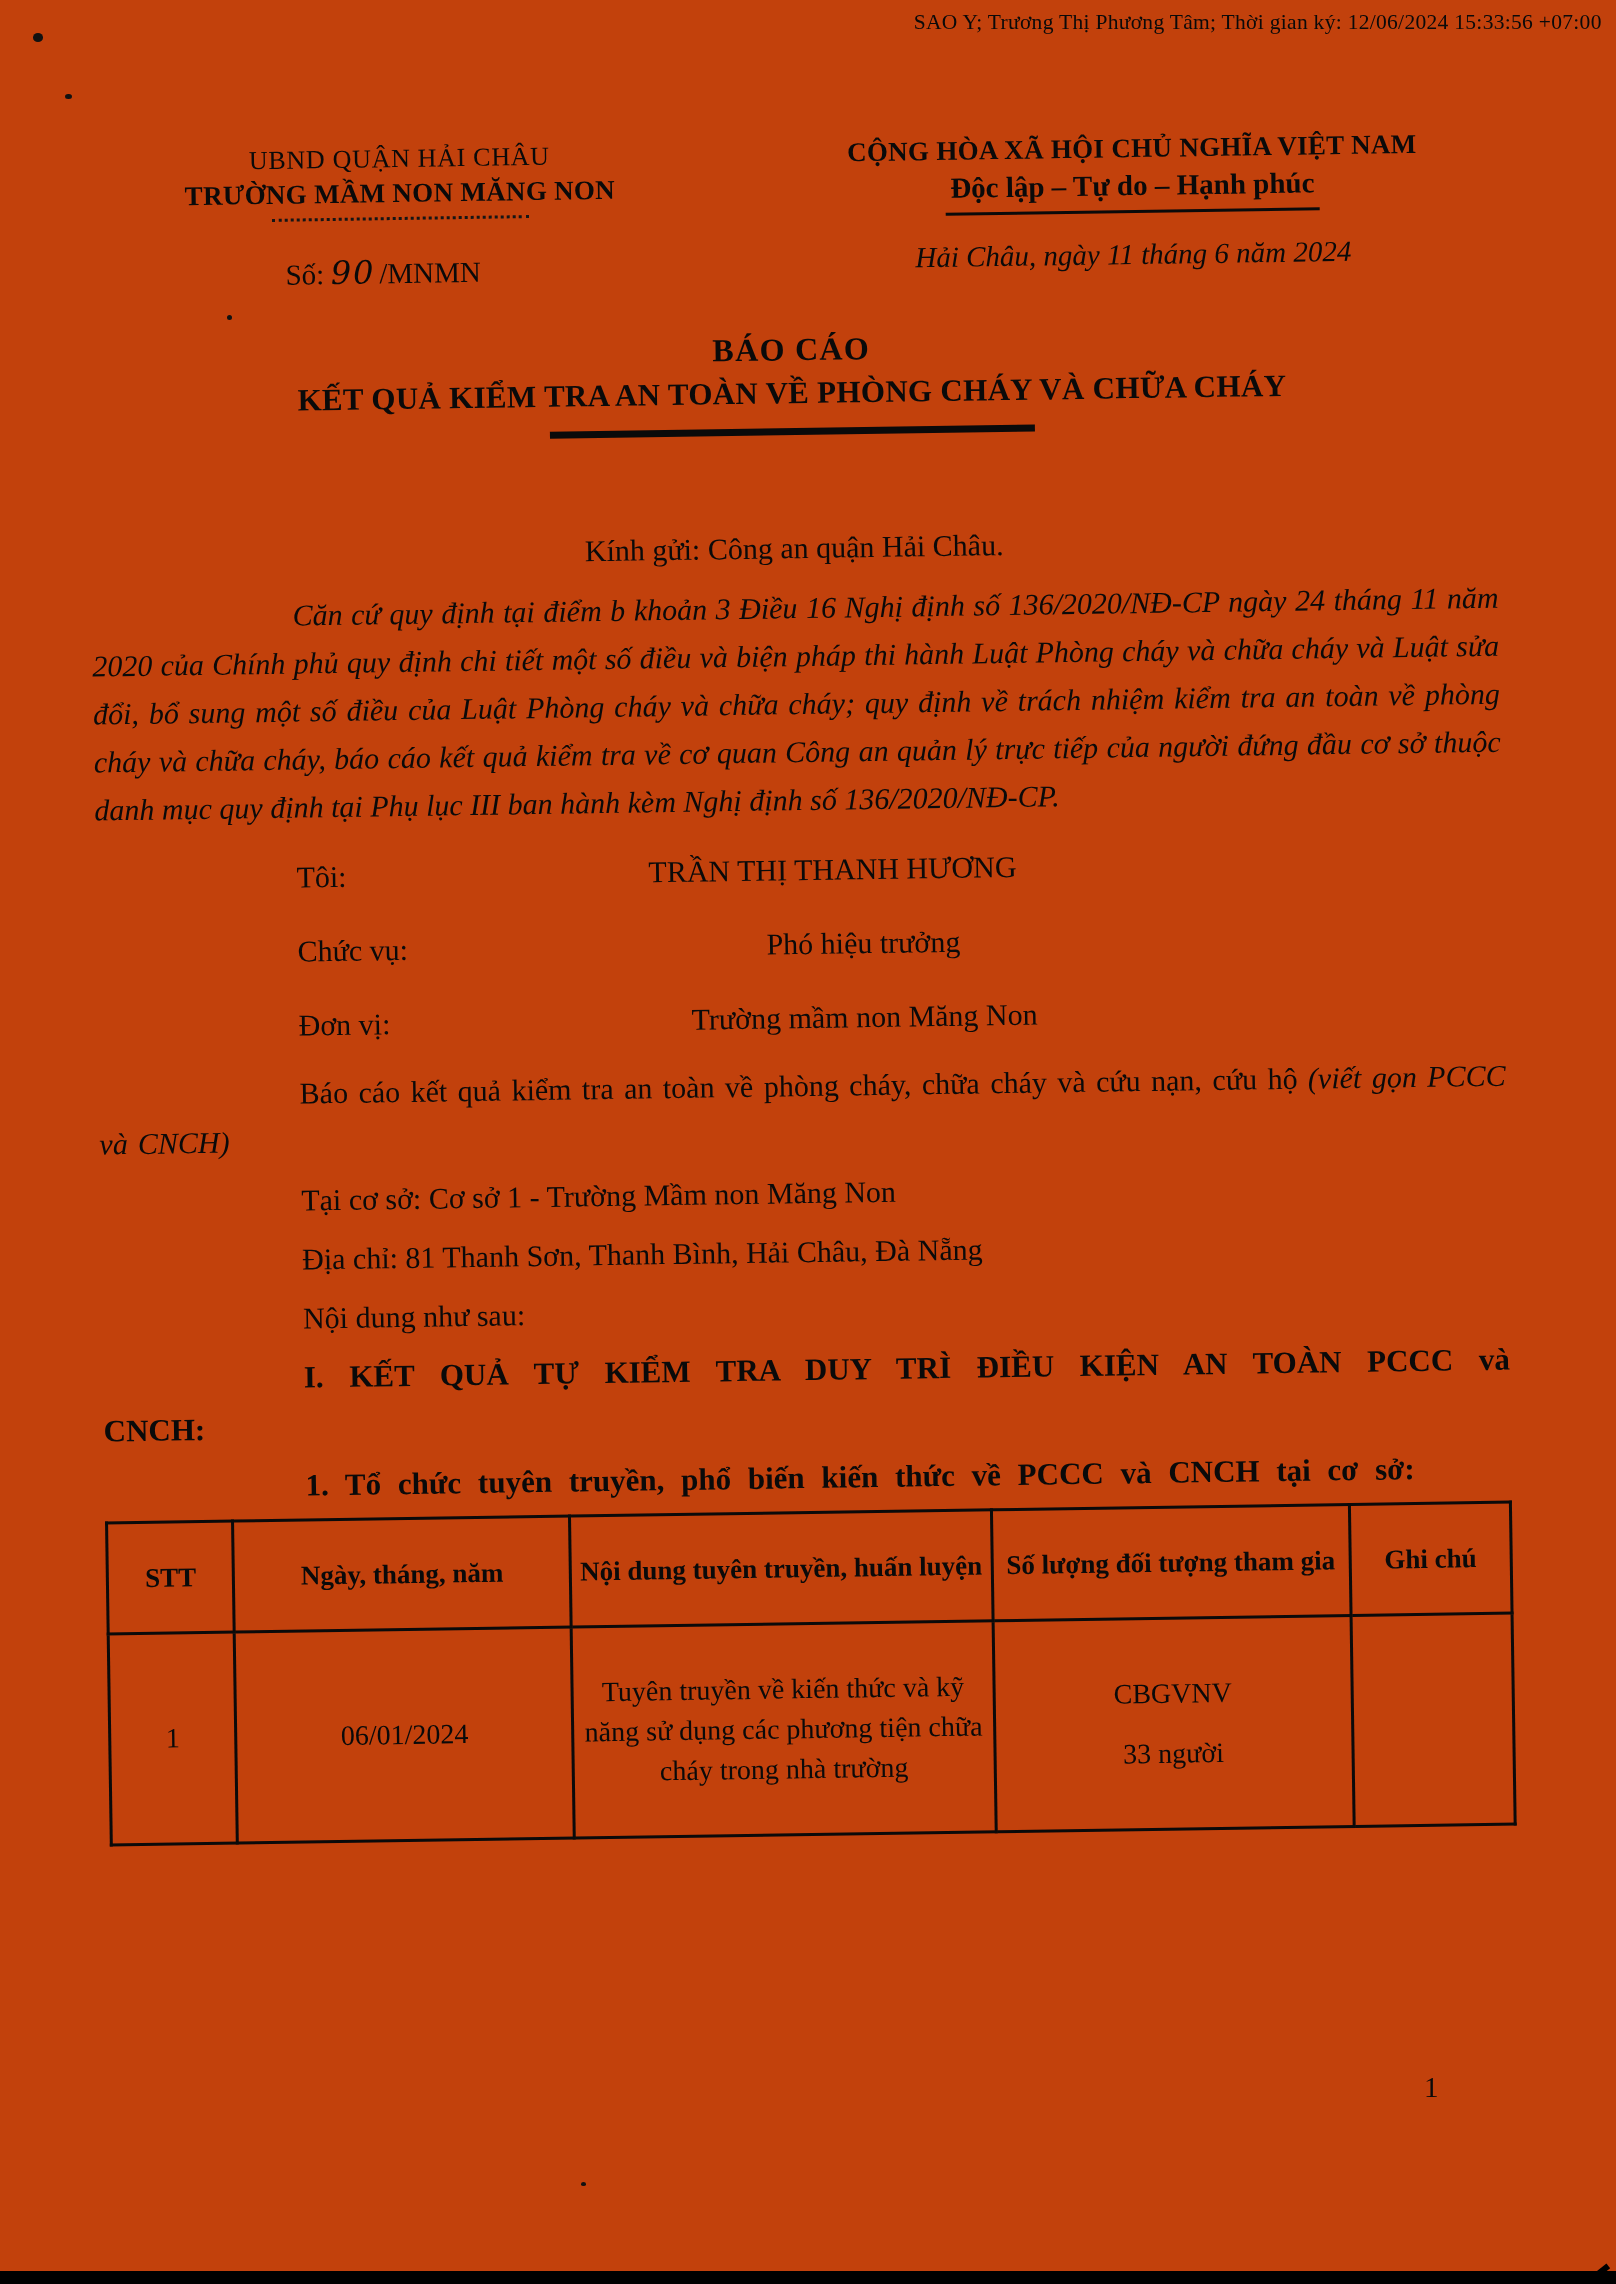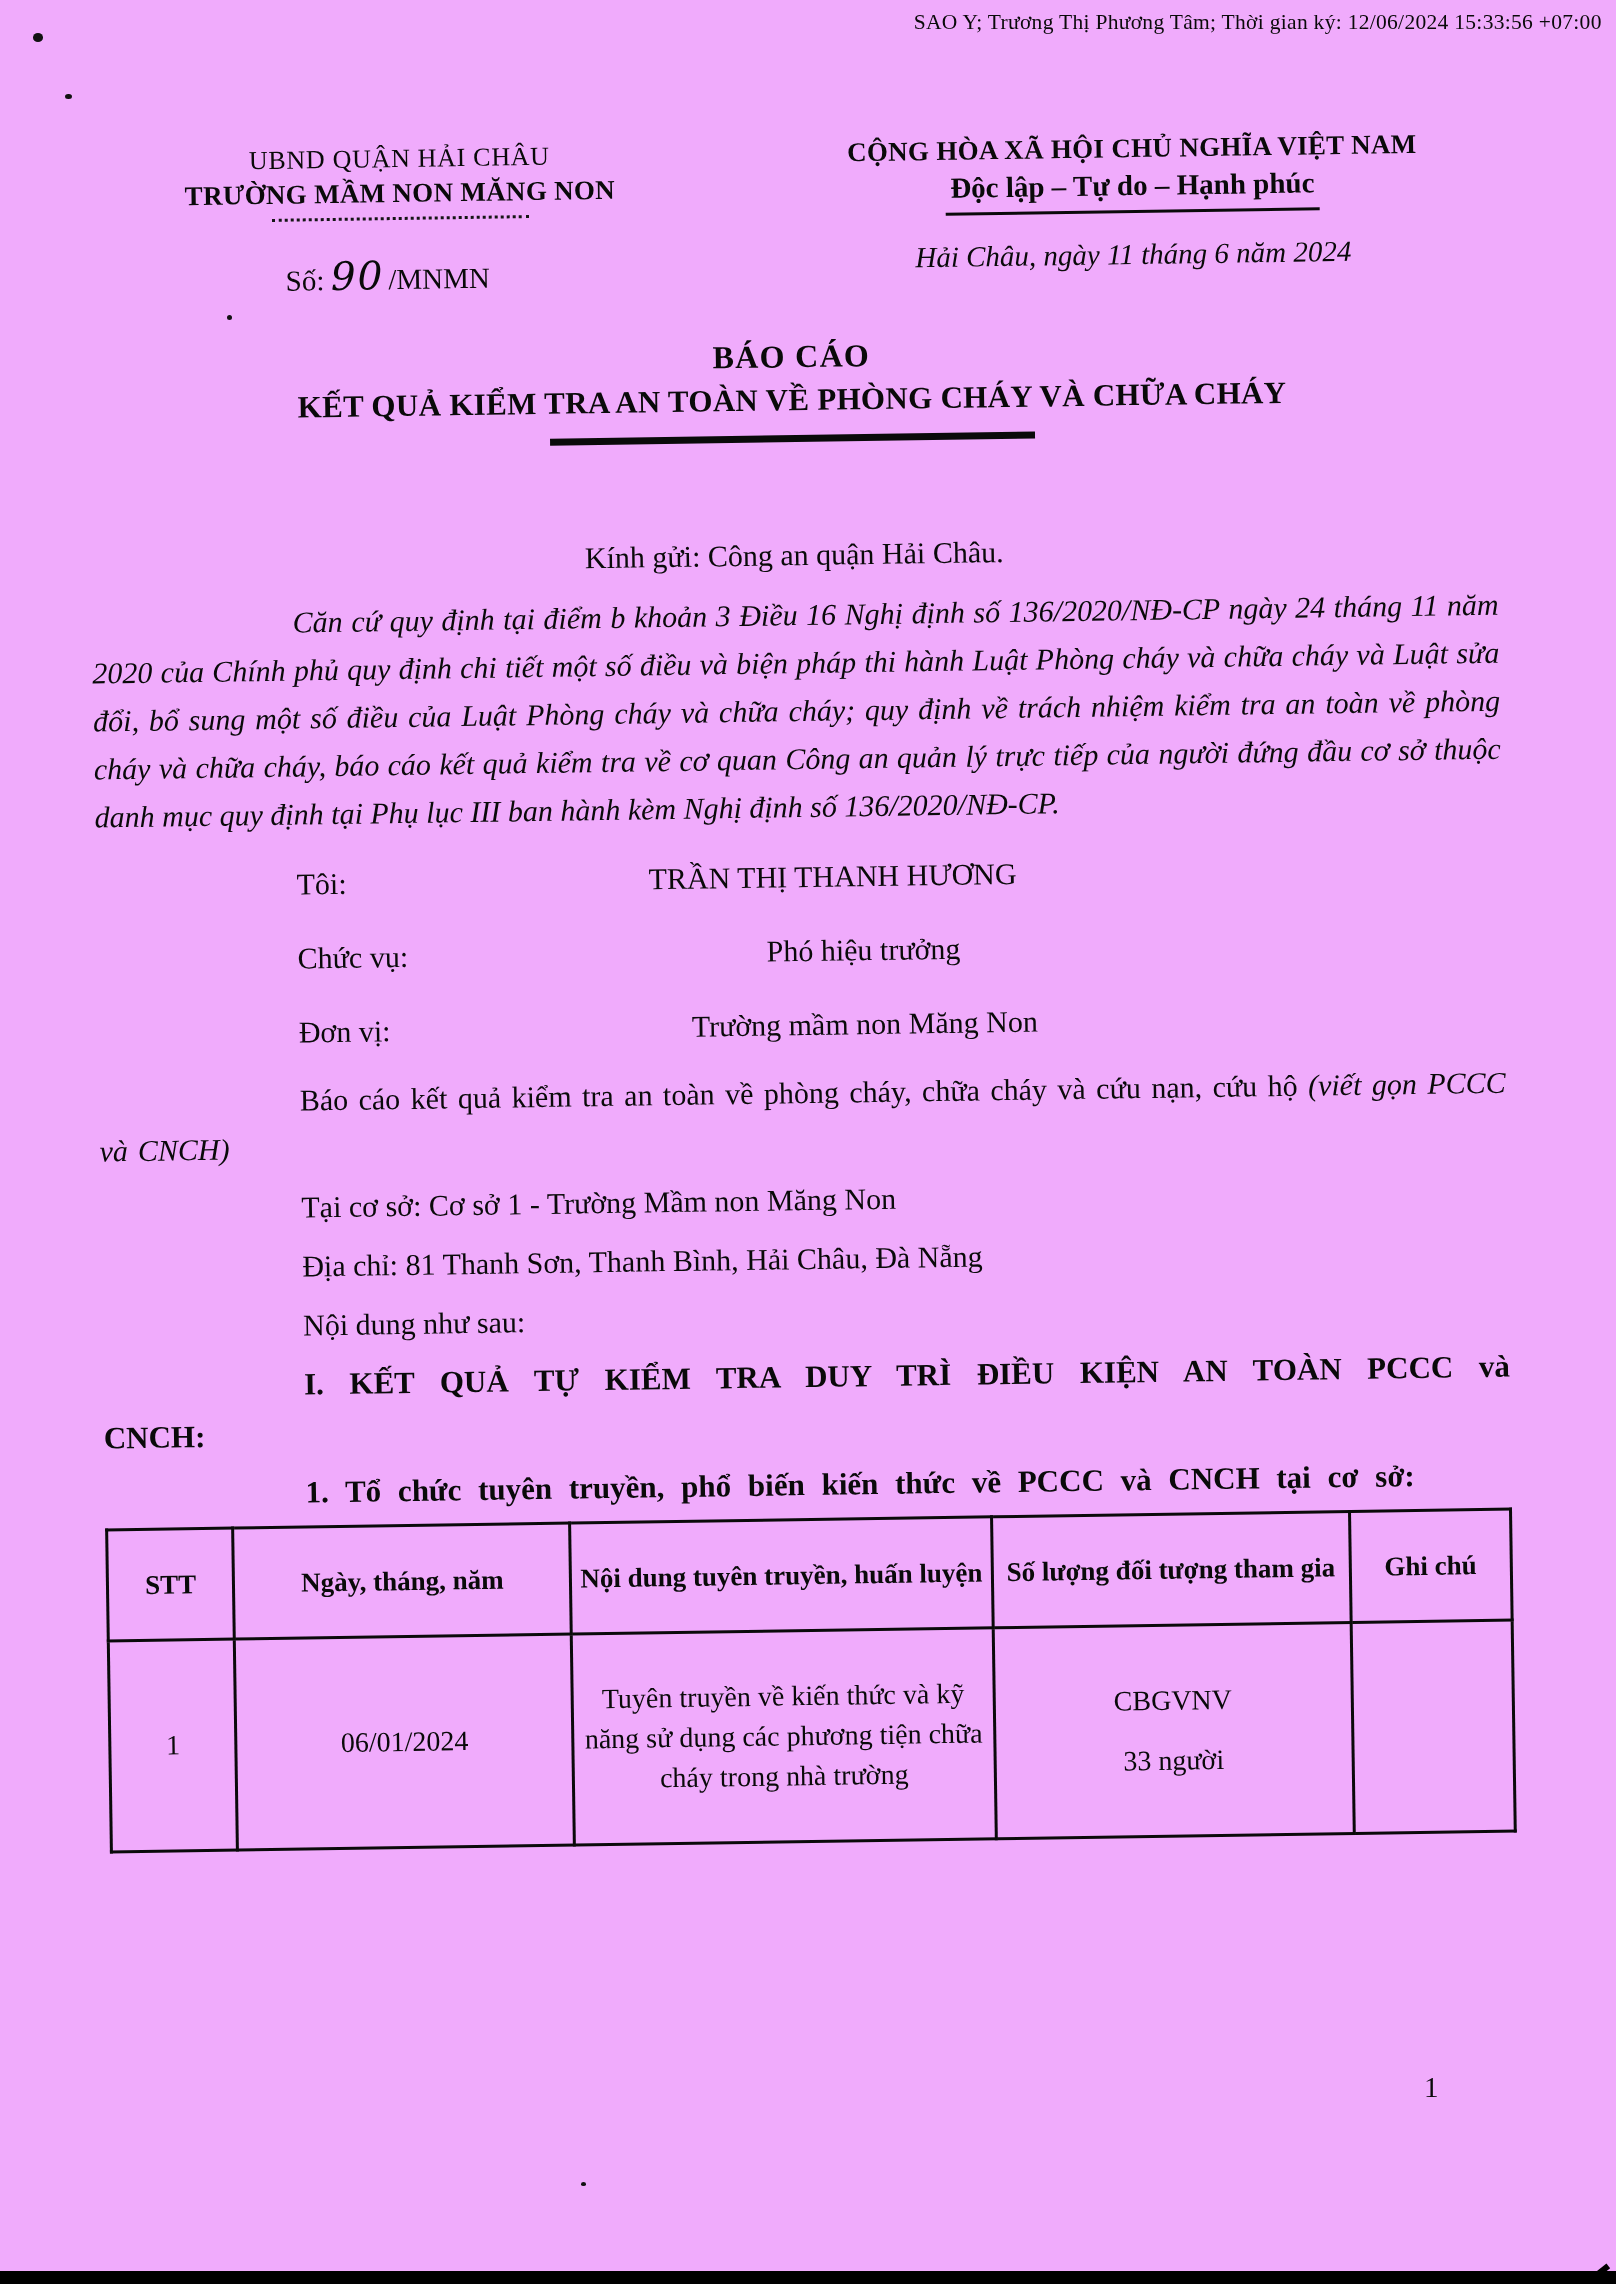--- a/index.html
+++ b/index.html
@@ -1,19 +1,19 @@
 <!DOCTYPE html>
 <html style="font-size:10.4px"><head>
 <meta charset="utf-8">
 <style>
   html, body { margin:0; padding:0; background:#e8e8e8; }
   .page {
     position:relative;
     width:1616px; height:2284px;
-    background:#f0abfc;
+    background:#c2410c;
     color:#0a0a0a;
     font-family:"Liberation Serif","DejaVu Serif",serif;
     overflow:hidden;
   }
   
   .stamp {
     position:absolute; top:10.4px; right:14.3px;
     font-size:21.5px; letter-spacing:0.3px; white-space:nowrap;
   }
   
@@ -22,21 +22,21 @@
     padding:0 111px 0 98px;
     transform:rotate(-0.85deg);
     transform-origin:808px 1043px;
   }
   .header-row { display:flex; justify-content:space-between; margin-top:138px; }
   .header-left { width:629px; text-align:center; }
   .org-line1 { font-size:26px; letter-spacing:0.7px; }
   .org-line2 { font-size:27px; font-weight:bold; margin-top:3.9px; letter-spacing:0.3px; }
   .dotted-rule { width:257px; margin:7.8px auto 0; border-bottom:3.3px dotted #151515; height:0; }
   .doc-number { margin-top:33px; text-align:left; padding-left:199px; font-size:29px; white-space:nowrap; }
-  .handwritten { font-family:"DejaVu Serif",serif; font-style:italic; font-size:39px; letter-spacing:2px; padding:0 3.9px 0 6.5px; }
+  .handwritten { font-family:"DejaVu Serif",serif; font-style:italic; font-size:32px; letter-spacing:2px; padding:0 3.9px 0 6.5px; }
   .header-right { width:720px; text-align:center; }
   .nat-line1 { font-size:27px; font-weight:bold; letter-spacing:0.3px; white-space:nowrap; }
   .motto { display:inline-block; margin-top:5.2px; font-size:29px; font-weight:bold; border-bottom:3.3px solid #0a0a0a; padding:0 5.2px 7.8px; }
   .dateline { margin-top:25px; font-size:29px; font-style:italic; }
 
   .title-block { margin-top:46px; text-align:center; }
   .title-line1 { font-size:32px; font-weight:bold; letter-spacing:1.3px; }
   .title-line2 { font-size:31px; font-weight:bold; margin-top:7.8px; letter-spacing:0.3px; }
   .title-rule { width:485px; height:6.5px; background:#0a0a0a; margin:17px auto 0; }
 

